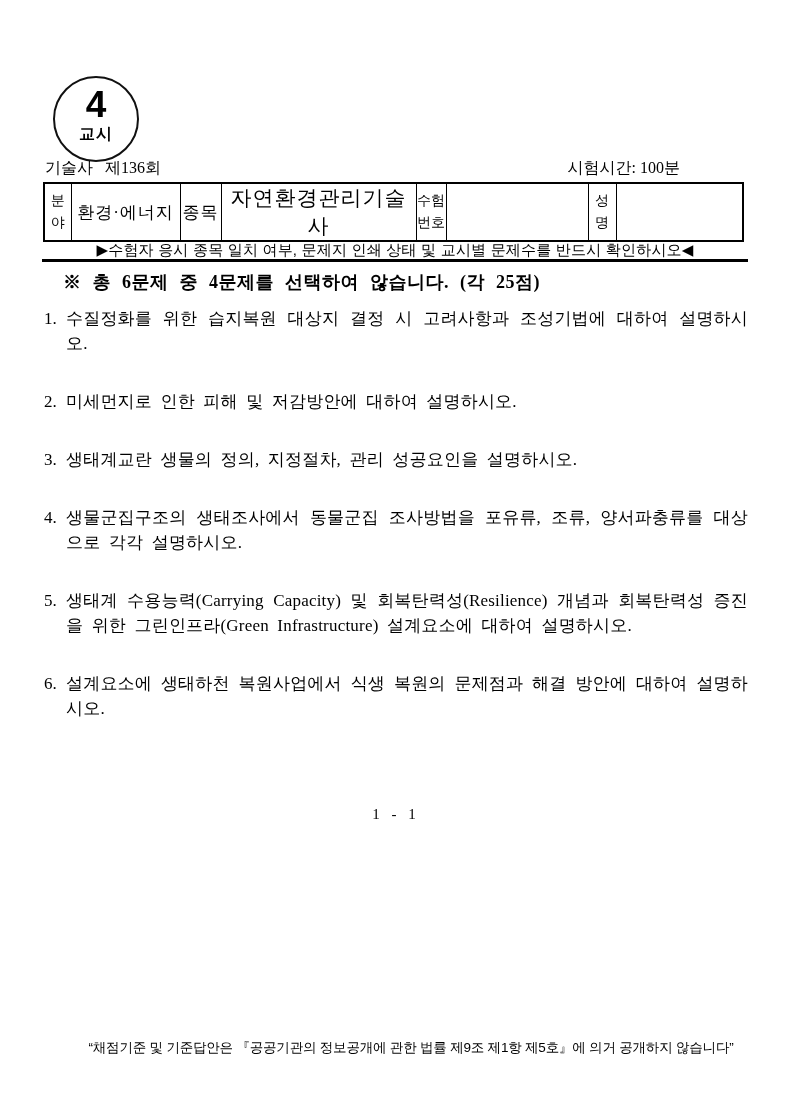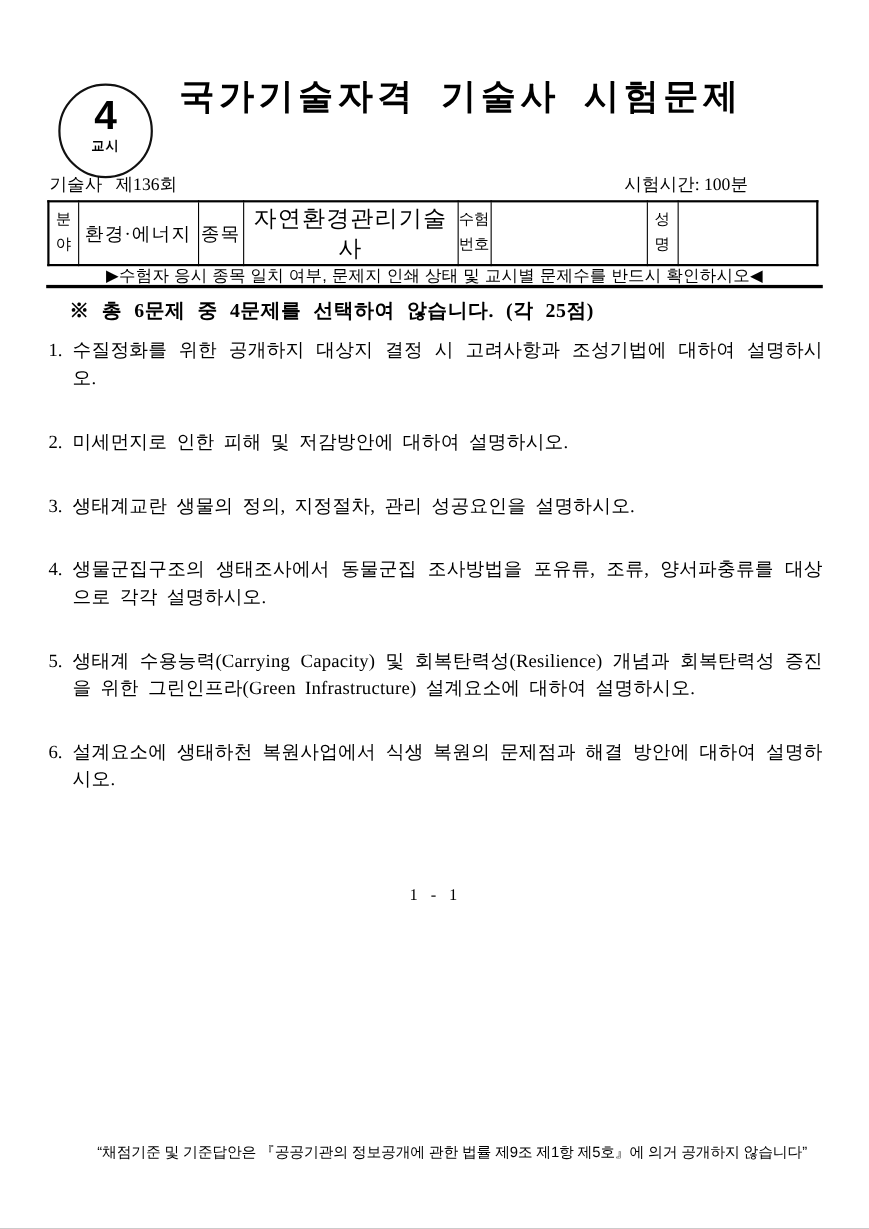--- a/index.html
+++ b/index.html
@@ -34,21 +34,21 @@
   .badge-number {
     display: block;
     margin-top: 7px;
     font-size: 37px;
     font-weight: bold;
     line-height: 1.1;
   }
   .badge-label {
     display: block;
     margin-top: -2px;
-    font-size: 12px;
+    font-size: 16px;
     font-weight: bold;
     letter-spacing: 1px;
   }
   .doc-title {
     position: absolute;
     left: 163px;
     top: 66px;
     font-size: 32px;
     font-weight: bold;
     letter-spacing: 4px;
@@ -184,21 +184,20 @@
 </style>
 </head>
 <body>
 
 <div class="page">
 
   <div class="badge">
     <span class="badge-number">4</span>
     <span class="badge-label">교시</span>
   </div>
-  <div class="doc-title">국가기술자격 기술사 시험문제</div>
 
   <div class="meta-left">기술사   제136회</div>
   <div class="meta-right">시험시간: 100분</div>
 
   <table class="info">
     <colgroup>
       <col style="width:27px">
         <col style="width:109px">
         <col style="width:41px">
         <col style="width:195px">
@@ -231,21 +230,21 @@
     </table>
 
   <div class="notice">▶수험자 응시 종목 일치 여부, 문제지 인쇄 상태 및 교시별 문제수를 반드시 확인하시오◀</div>
   <div class="thick-rule"></div>
 
   <div class="instruction">※ 총 6문제 중 4문제를 선택하여 않습니다. (각 25점)</div>
 
   <div class="questions">
     <div class="question">
       <span class="q-no">1.</span>
-      <span class="q-text">수질정화를 위한 공개하지 대상지 결정 시 고려사항과 조성기법에 대하여 설명하시오.</span>
+      <span class="q-text">수질정화를 위한 습지복원 대상지 결정 시 고려사항과 조성기법에 대하여 설명하시오.</span>
     </div>
 
     <div class="question">
       <span class="q-no">2.</span>
       <span class="q-text">미세먼지로 인한 피해 및 저감방안에 대하여 설명하시오.</span>
     </div>
 
     <div class="question">
       <span class="q-no">3.</span>
       <span class="q-text">생태계교란 생물의 정의, 지정절차, 관리 성공요인을 설명하시오.</span>

